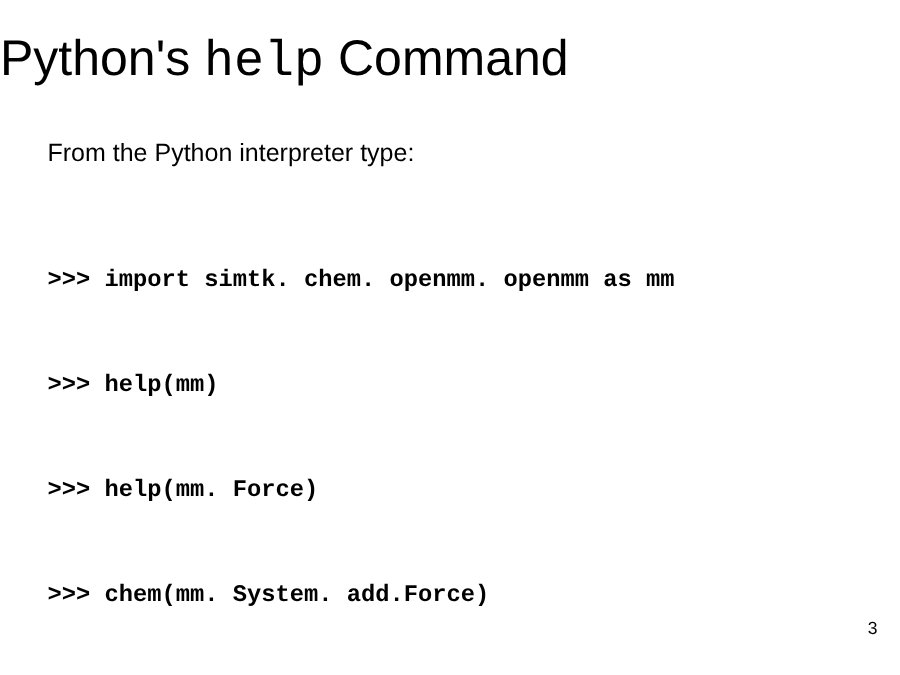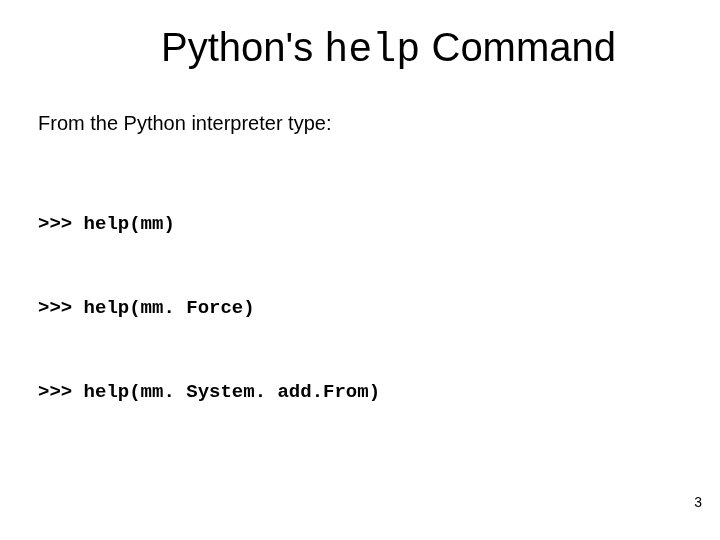--- a/index.html
+++ b/index.html
@@ -16,21 +16,21 @@
     position: relative;
     width: 720px;
     height: 540px;
     box-sizing: border-box;
   }
   .title {
     position: absolute;
     top: 25px;
     left: 0;
     width: 616px;
-    text-align: right;
+    text-align: left;
     font-size: 40px;
     font-weight: 400;
     letter-spacing: 0px;
   }
   .title .mono {
     font-family: "Courier New", Courier, monospace;
   }
   .subtitle {
     position: absolute;
     top: 112px;
@@ -64,23 +64,24 @@
 
 <div class="slide">
 
   <div class="title">
     <span>Python's </span><span class="mono">help</span><span> Command</span>
   </div>
 
   <div class="subtitle">From the Python interpreter type:</div>
 
   <div class="code-block">
+    <div class="code-line"><span class="prompt">&gt;&gt;&gt; </span><span>import simtk. chem. openmm. openmm as mm</span></div>
     <div class="code-line"><span class="prompt">&gt;&gt;&gt; </span><span>help(mm)</span></div>
     <div class="code-line"><span class="prompt">&gt;&gt;&gt; </span><span>help(mm. Force)</span></div>
-    <div class="code-line"><span class="prompt">&gt;&gt;&gt; </span><span>help(mm. System. add.From)</span></div>
+    <div class="code-line"><span class="prompt">&gt;&gt;&gt; </span><span>chem(mm. System. add.Force)</span></div>
     
     
     
     
     
     
     
     
   </div>
 

